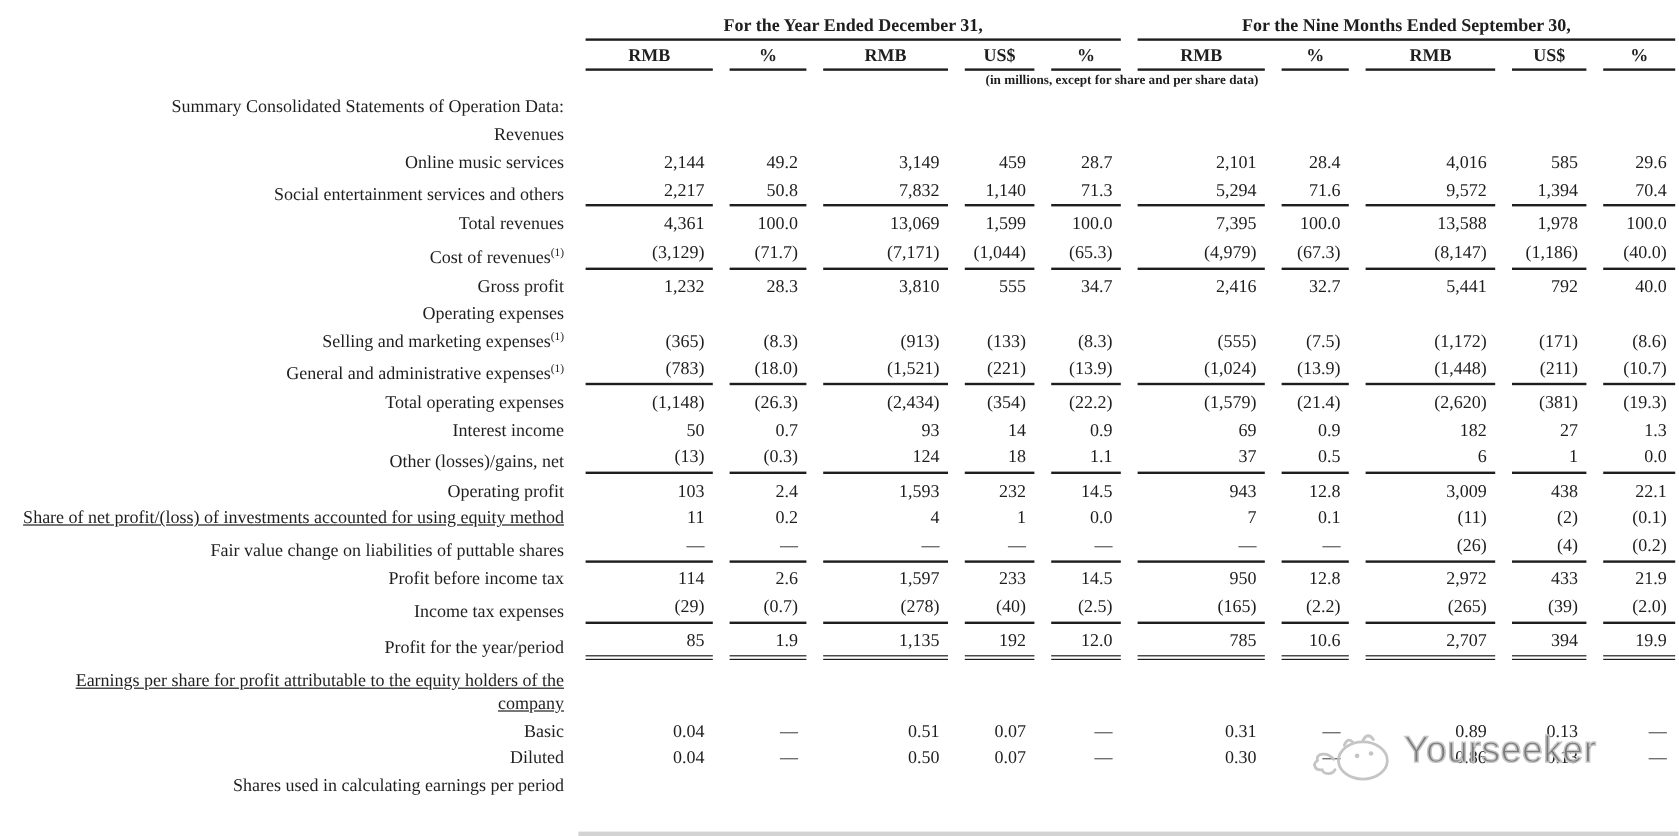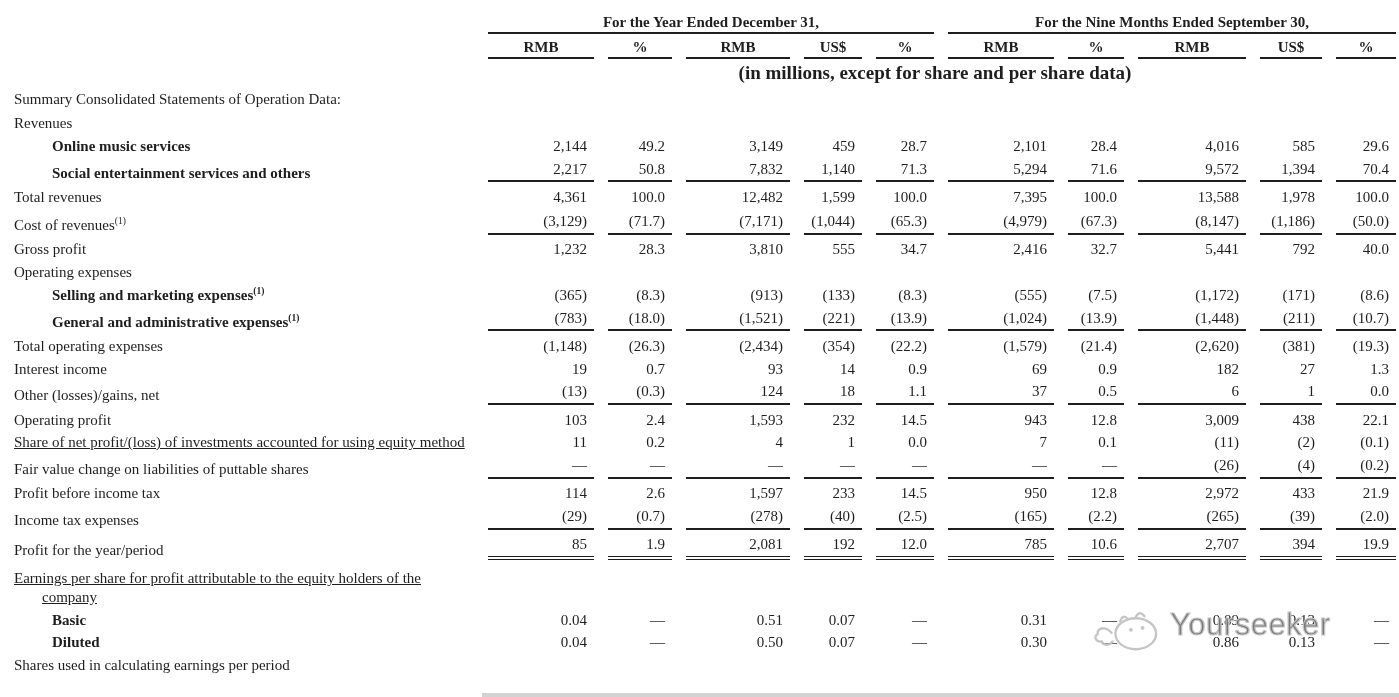--- a/index.html
+++ b/index.html
@@ -23,31 +23,31 @@
     width:1390px;
     font-size:15px;
     line-height:1.25;
   }
   th,td{
     vertical-align:bottom;
     font-weight:normal;
     padding:3px 0 1px 0;
   }
   
-  td.lbl{ text-align:left; white-space:normal; padding-right:4px; }
+  td.lbl{ text-align:right; white-space:normal; padding-right:4px; }
   td.lbl.ind0{ padding-left:8px; }
-  td.lbl.ind1{ padding-left:46px;font-weight:bold; }
+  td.lbl.ind1{ padding-left:46px; }
   td.lbl.hang{ padding-left:36px; text-indent:-28px;text-decoration:underline; }
   
   th.gh,th.yh,th.colh,td.num{ padding-left:14px; text-align:right; white-space:nowrap; }
   .v{ padding-right:7px; }
   .ctr{ text-align:center; padding-right:0; }
   .u{ border-bottom:2.2px solid var(--ink); }
   th.gh .v,th.yh .v,th.colh .v{ font-weight:bold; }
-  th.note{ text-align:center; font-weight:bold; font-size:19px; padding-top:1px; }
+  th.note{ text-align:center; font-weight:bold; font-size:11px; padding-top:1px; }
   tr.bold{ font-weight:bold; }
   tr.bold td{ padding-top:4.5px; }
   tr.space td{ padding-top:8px; }
   tr.rule-single td.num .v{ border-bottom:2px solid var(--ink); padding-bottom:2px;text-align:right; }
   tr.rule-double td.num .v{ border-bottom:4.5px double var(--ink); padding-bottom:2px; }
   sup{ font-size:9.5px; vertical-align:super; line-height:0; }
   
   .watermark{
     position:absolute; left:1090px; top:594px;
     display:flex; align-items:center; gap:4px;
@@ -268,21 +268,21 @@
         </tr>
         <tr class="bold ">
           <td class="lbl ind0"><span>Total revenues</span></td>
           <td class="num c1">
             <div class="v">4,361</div>
           </td>
           <td class="num c2">
             <div class="v">100.0</div>
           </td>
           <td class="num c3">
-            <div class="v">12,482</div>
+            <div class="v">13,069</div>
           </td>
           <td class="num c4">
             <div class="v">1,599</div>
           </td>
           <td class="num c5">
             <div class="v">100.0</div>
           </td>
           <td class="num c6">
             <div class="v">7,395</div>
           </td>
@@ -322,21 +322,21 @@
           <td class="num c7">
             <div class="v">(67.3)</div>
           </td>
           <td class="num c8">
             <div class="v">(8,147)</div>
           </td>
           <td class="num c9">
             <div class="v">(1,186)</div>
           </td>
           <td class="num c10">
-            <div class="v">(50.0)</div>
+            <div class="v">(40.0)</div>
           </td>
         </tr>
         <tr class="bold ">
           <td class="lbl ind0"><span>Gross profit</span></td>
           <td class="num c1">
             <div class="v">1,232</div>
           </td>
           <td class="num c2">
             <div class="v">28.3</div>
           </td>
@@ -493,21 +493,21 @@
           <td class="num c9">
             <div class="v">(381)</div>
           </td>
           <td class="num c10">
             <div class="v">(19.3)</div>
           </td>
         </tr>
         <tr class="">
           <td class="lbl ind0"><span>Interest income</span></td>
           <td class="num c1">
-            <div class="v">19</div>
+            <div class="v">50</div>
           </td>
           <td class="num c2">
             <div class="v">0.7</div>
           </td>
           <td class="num c3">
             <div class="v">93</div>
           </td>
           <td class="num c4">
             <div class="v">14</div>
           </td>
@@ -730,21 +730,21 @@
         </tr>
         <tr class="bold rule-double ">
           <td class="lbl ind0"><span>Profit for the year/period</span></td>
           <td class="num c1">
             <div class="v">85</div>
           </td>
           <td class="num c2">
             <div class="v">1.9</div>
           </td>
           <td class="num c3">
-            <div class="v">2,081</div>
+            <div class="v">1,135</div>
           </td>
           <td class="num c4">
             <div class="v">192</div>
           </td>
           <td class="num c5">
             <div class="v">12.0</div>
           </td>
           <td class="num c6">
             <div class="v">785</div>
           </td>

